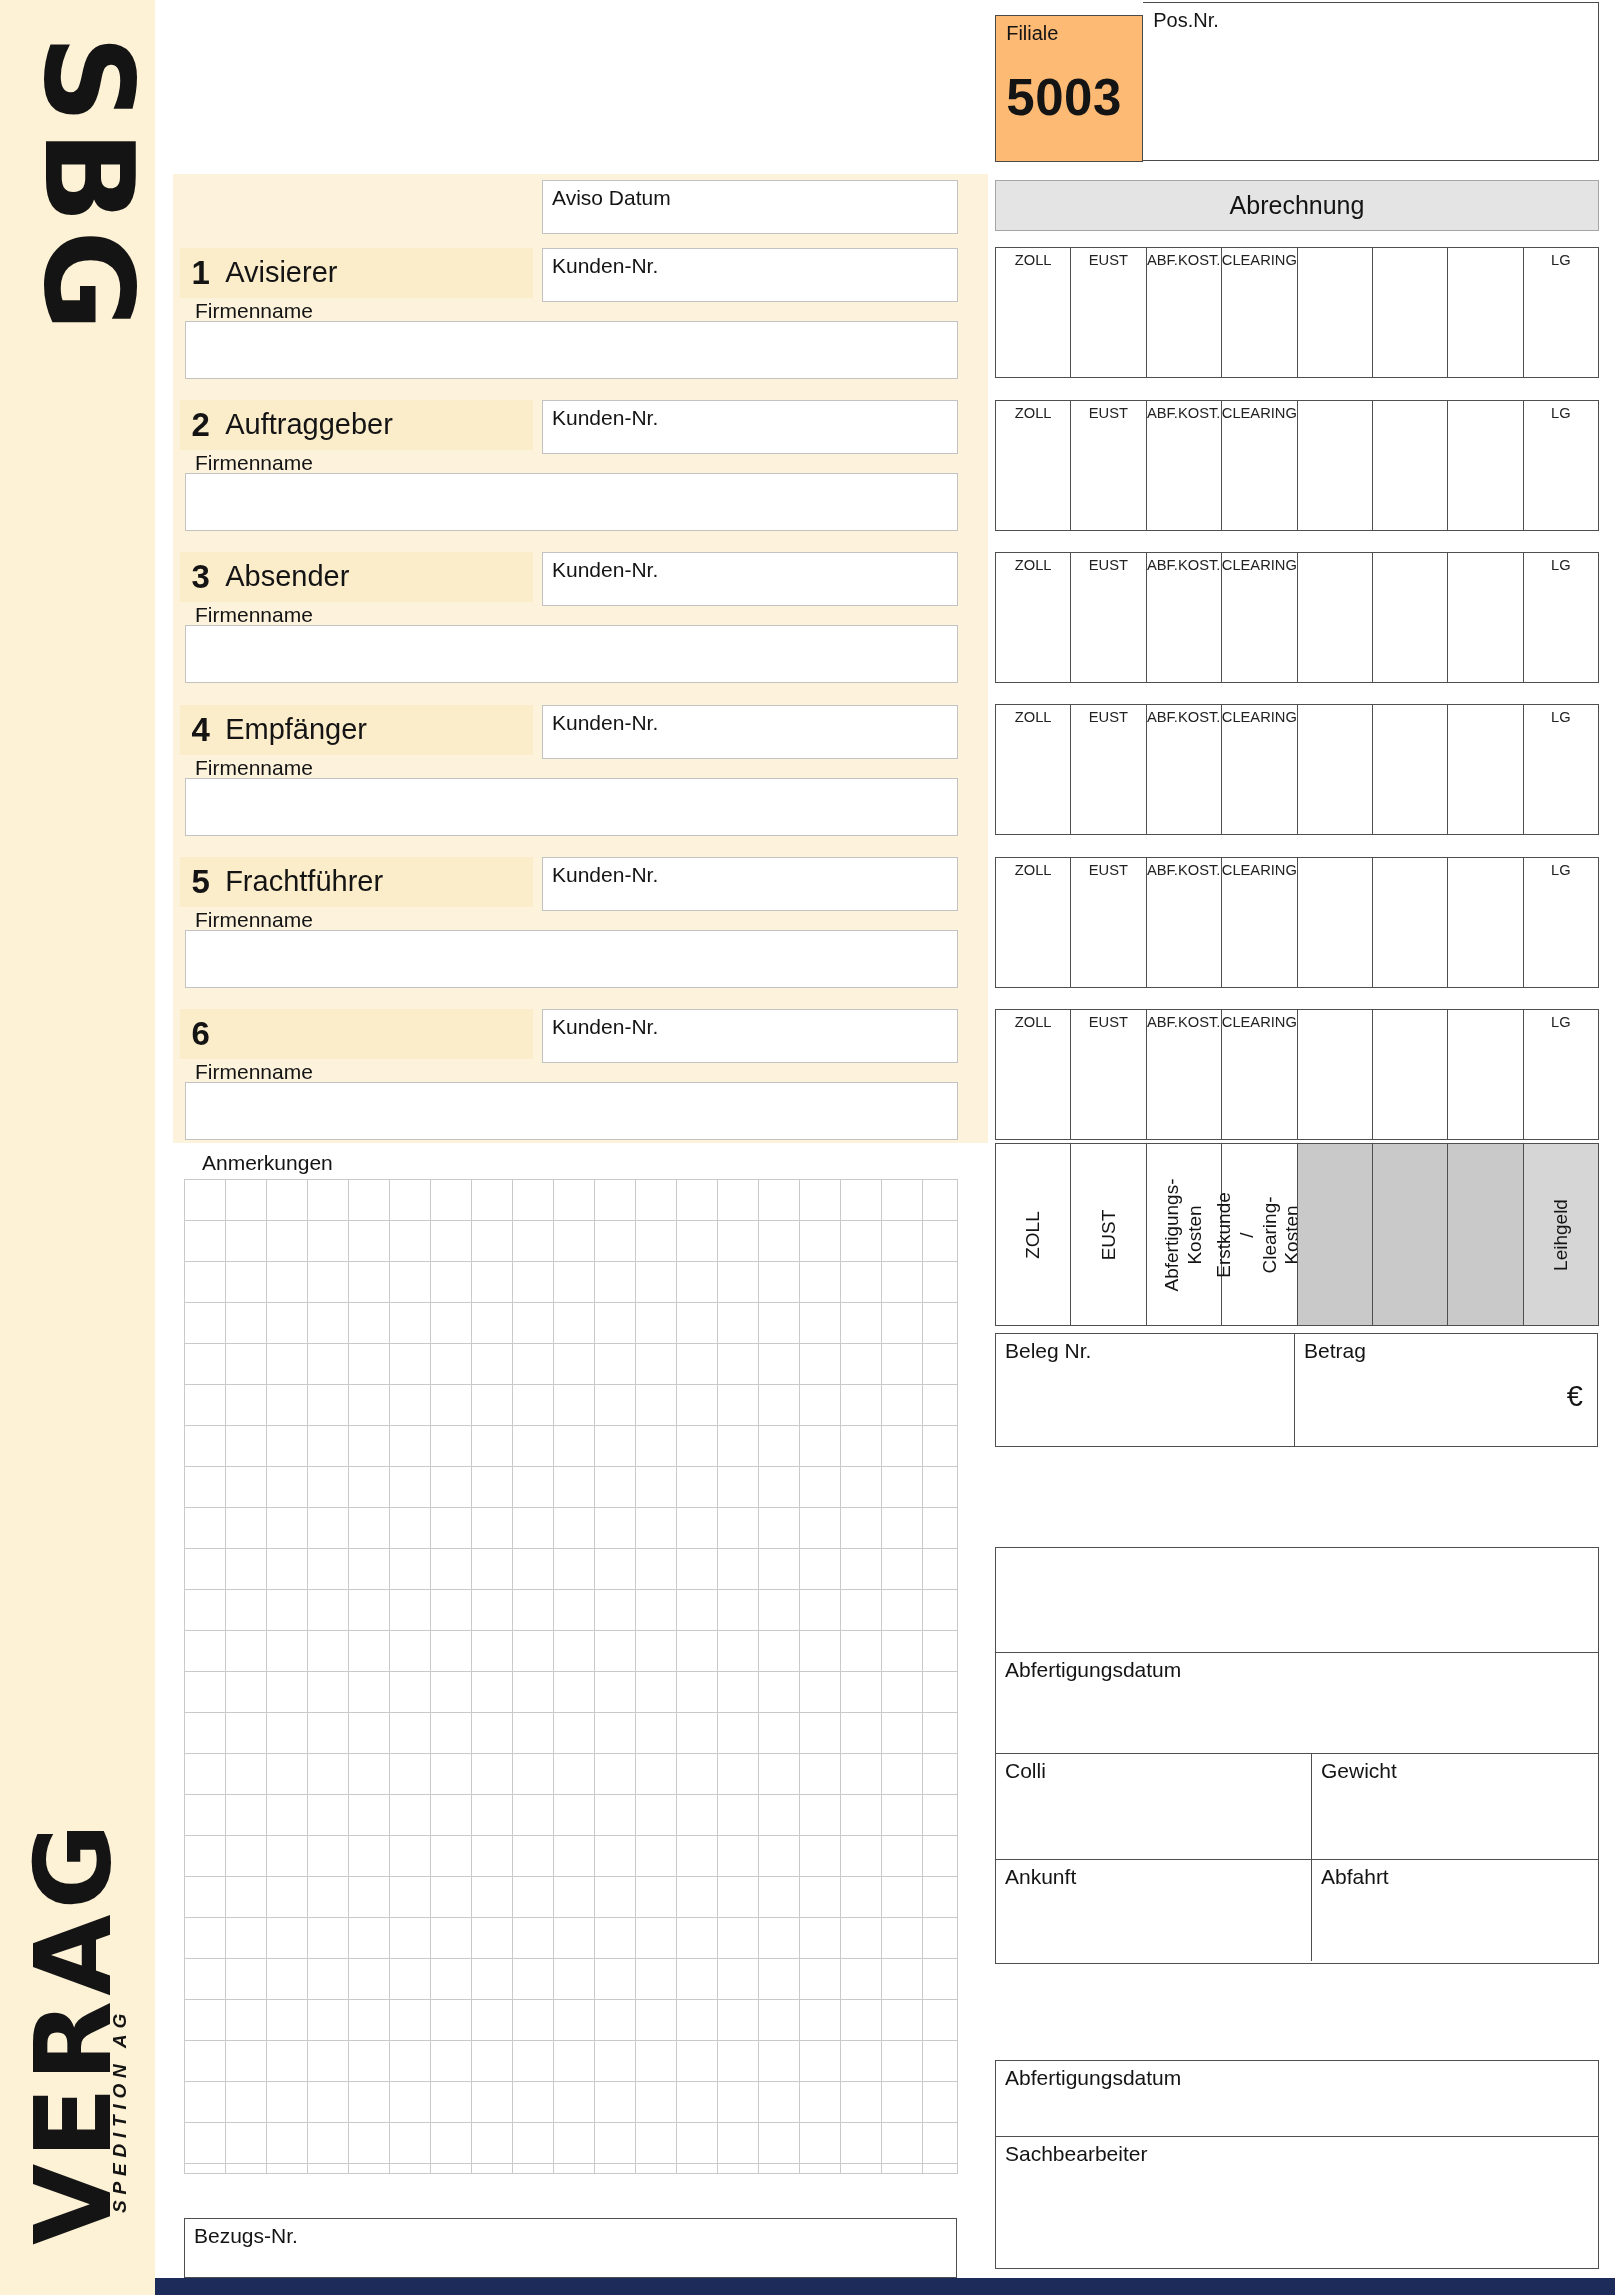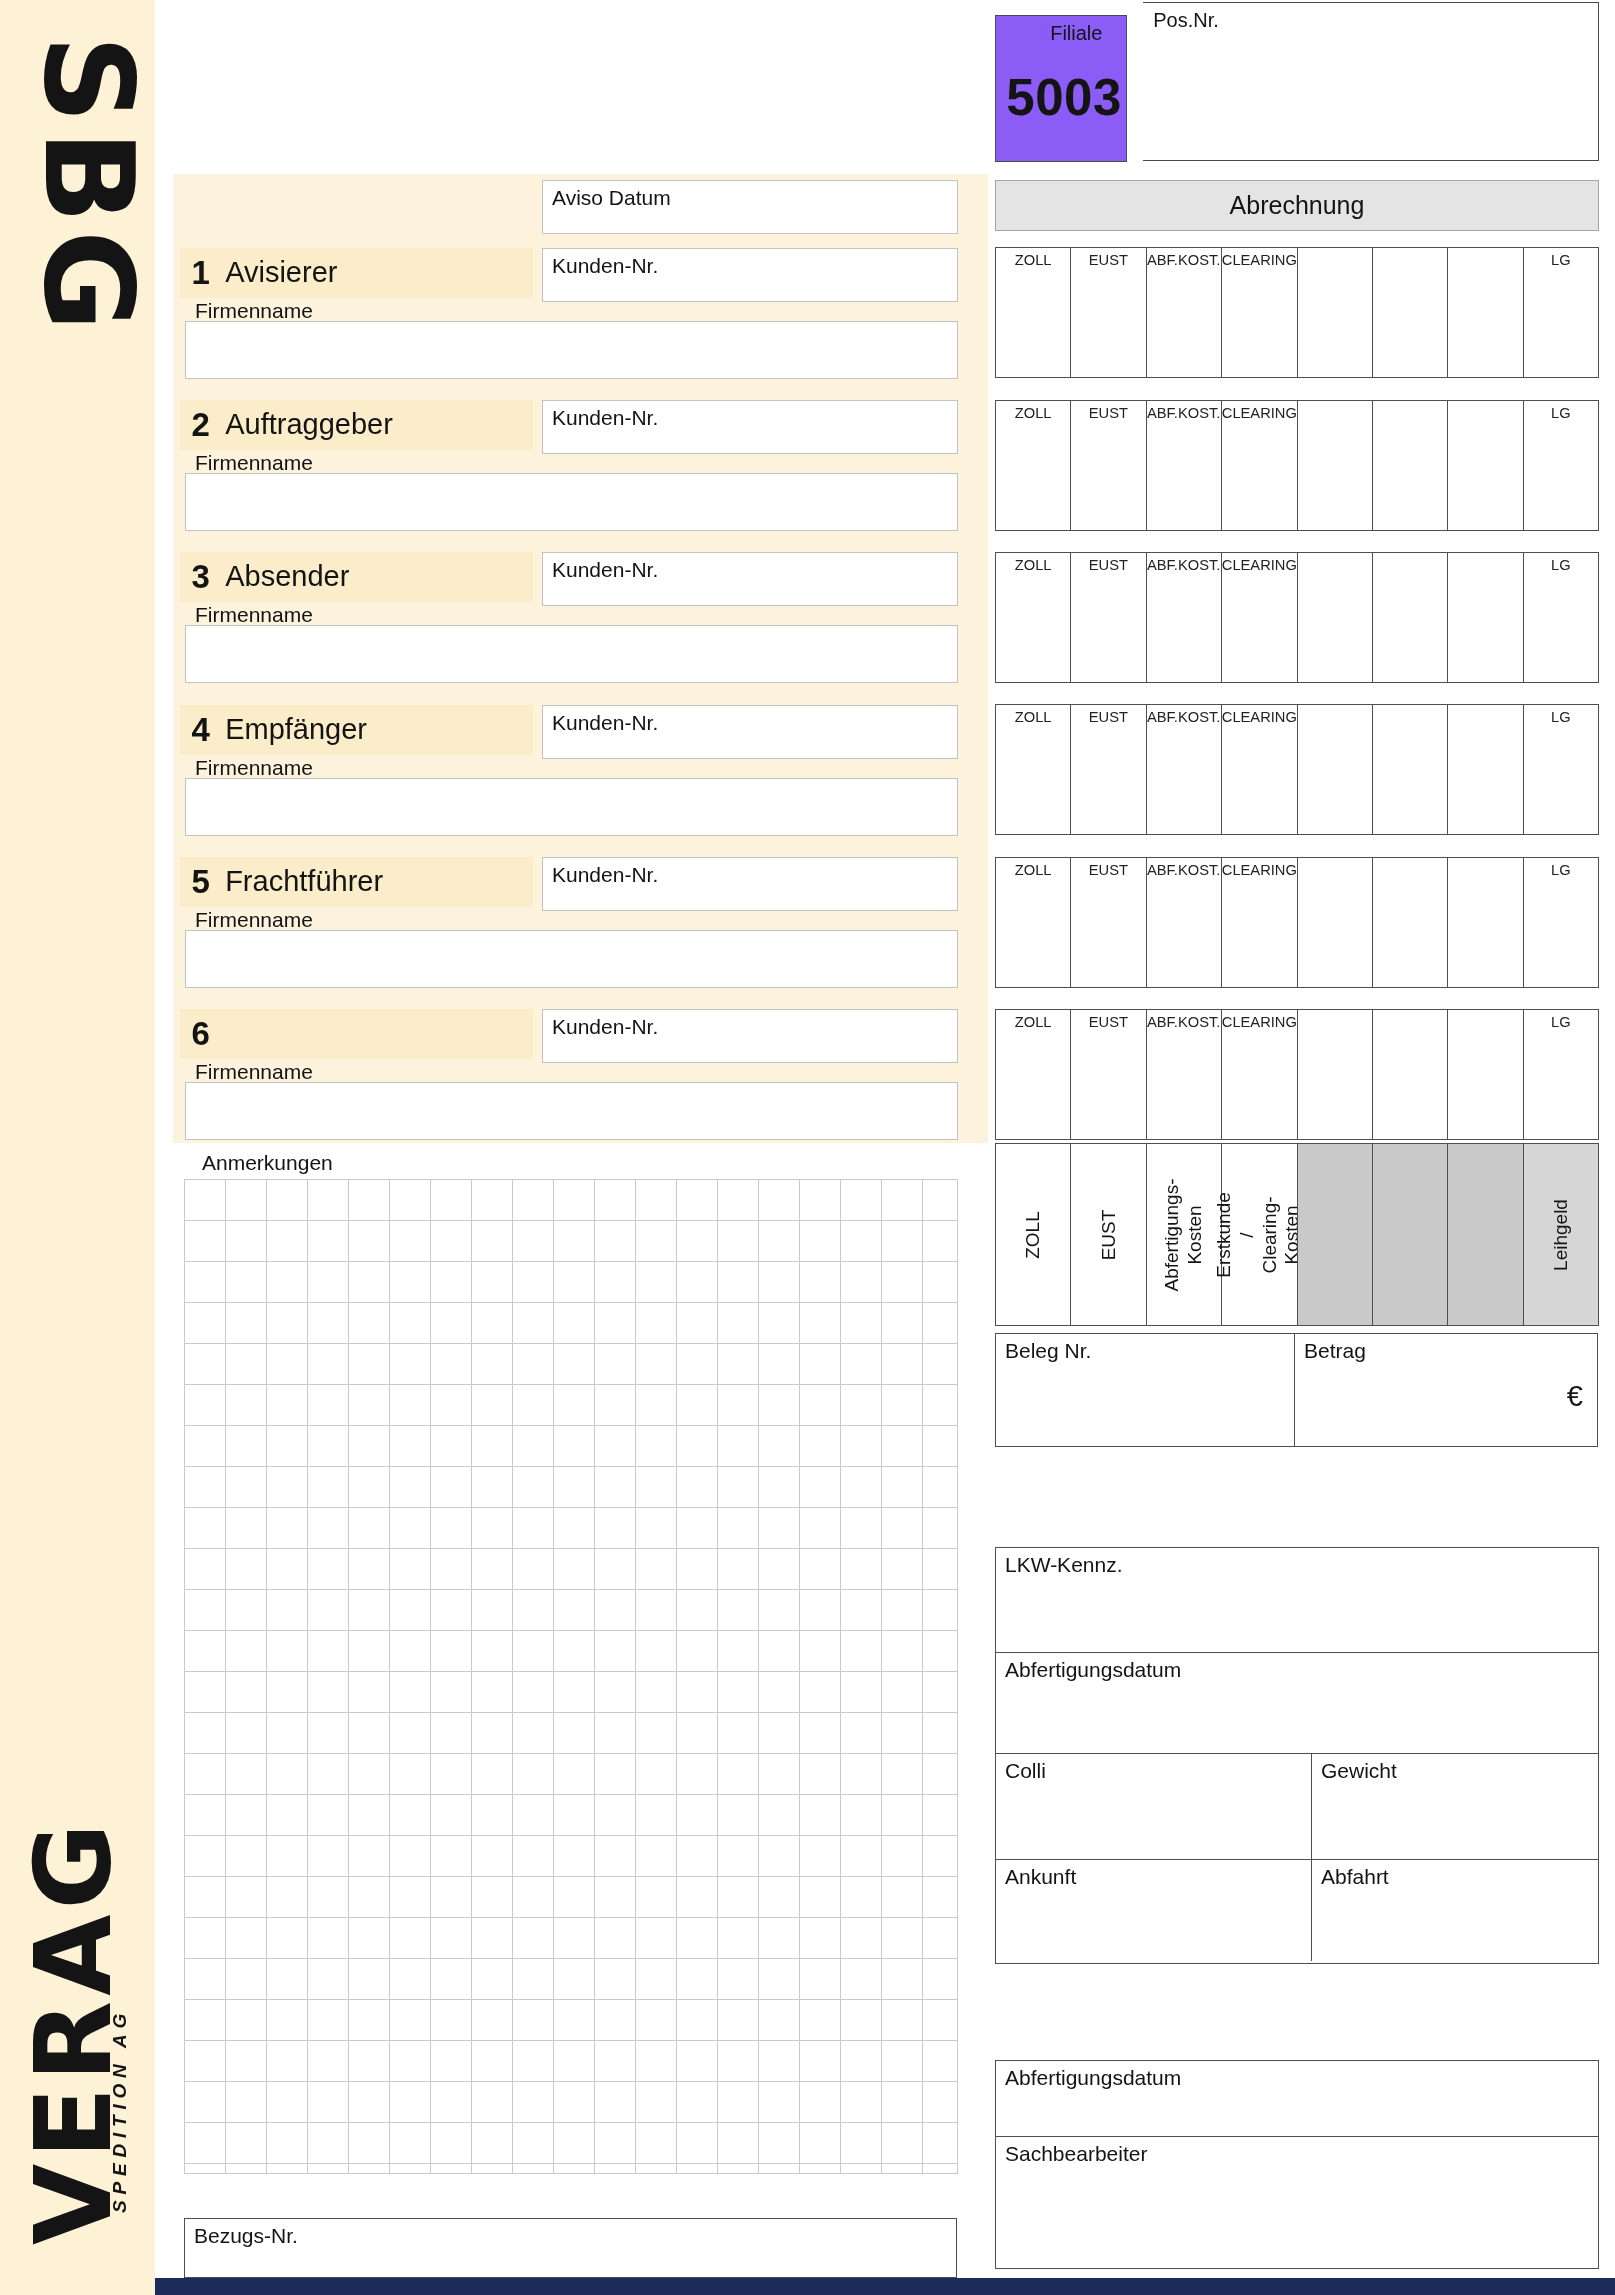--- a/index.html
+++ b/index.html
@@ -27,21 +27,21 @@
     position:absolute; left:109px; top:2213px; width:371px; height:29px;
     transform-origin:0 0; transform:rotate(-90deg);
     font-style:italic; font-weight:bold; font-size:19px; letter-spacing:5.8px; color:#141414;
   }
 
   
   .top-gray { position:absolute; left:173px; top:14.7px; width:793px; height:147px; background:#d2d2d2; }
   .abfert-label { position:absolute; left:14px; top:9px; font-size:31px; }
   .abfert-input { position:absolute; left:11.5px; top:55px; width:770px; height:79px; background:#fff; border:1.3px solid #b9b9b9; }
 
-  .filiale-box { position:absolute; left:995px; top:14.7px; width:132px; height:147px; background:#8b5cf6; border:1.9px solid #4a4a4a;padding-left:44px; }
+  .filiale-box { position:absolute; left:995px; top:14.7px; width:148px; height:147px; background:#fdba74; border:1.9px solid #4a4a4a; }
   .posnr-box   { position:absolute; left:1143px; top:2px; width:456px; height:159px; background:#fff; border:1.9px solid #4a4a4a; border-left:none; }
   .small-label { font-size:20px; padding:6.4px 10.2px; display:block; }
   .filiale-value { position:absolute; left:10.2px; top:52px; font-size:51px; font-weight:bold; letter-spacing:0.6px;text-align:right; }
 
   
   .cream-panel { position:absolute; left:173px; top:174px; width:815px; height:969px; background:#fdf3dc; }
   .aviso-box { position:absolute; left:542px; top:180px; width:416px; height:54px; background:#fff; border:1.3px solid #c2c2c2; }
   .field-label { font-size:21px; padding:5.1px 9px; display:block; }
 
   
@@ -360,23 +360,20 @@
   </div>
   <div class="betrag-box">
     <span class="field-label">Betrag</span>
     <span class="euro">€</span>
   </div>
 
   <div class="anmerk-label">Anmerkungen</div>
   <div class="grid"></div>
 
   <div class="cargo-box">
-    <div class="cargo-row first" style="top:0; height:104px;">
-      <span class="field-label">LKW-Kennz.</span>
-    </div>
     <div class="cargo-row" style="top:104px; height:100px;">
       <span class="field-label">Abfertigungsdatum</span>
     </div>
     <div class="cargo-row cargo-split" style="top:205px; height:106px;">
       <div class="cargo-half">
         <span class="field-label">Colli</span>
       </div>
       <div class="cargo-half">
         <span class="field-label">Gewicht</span>
       </div>

